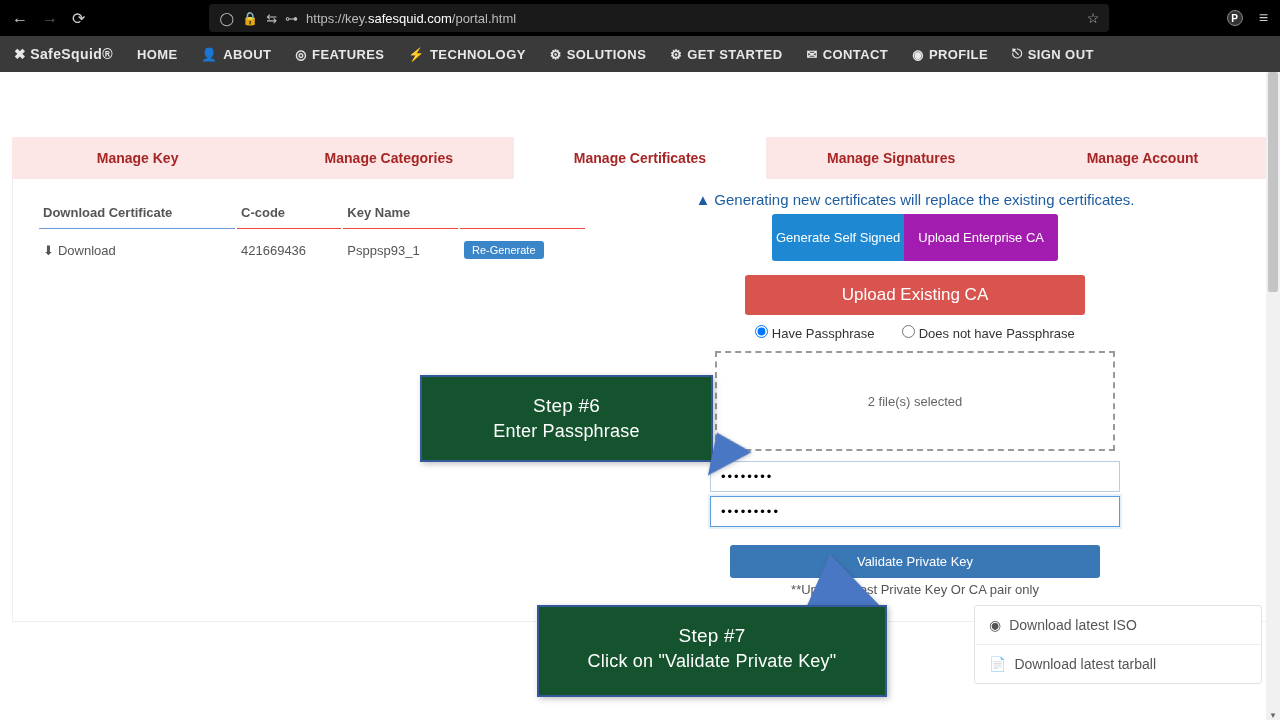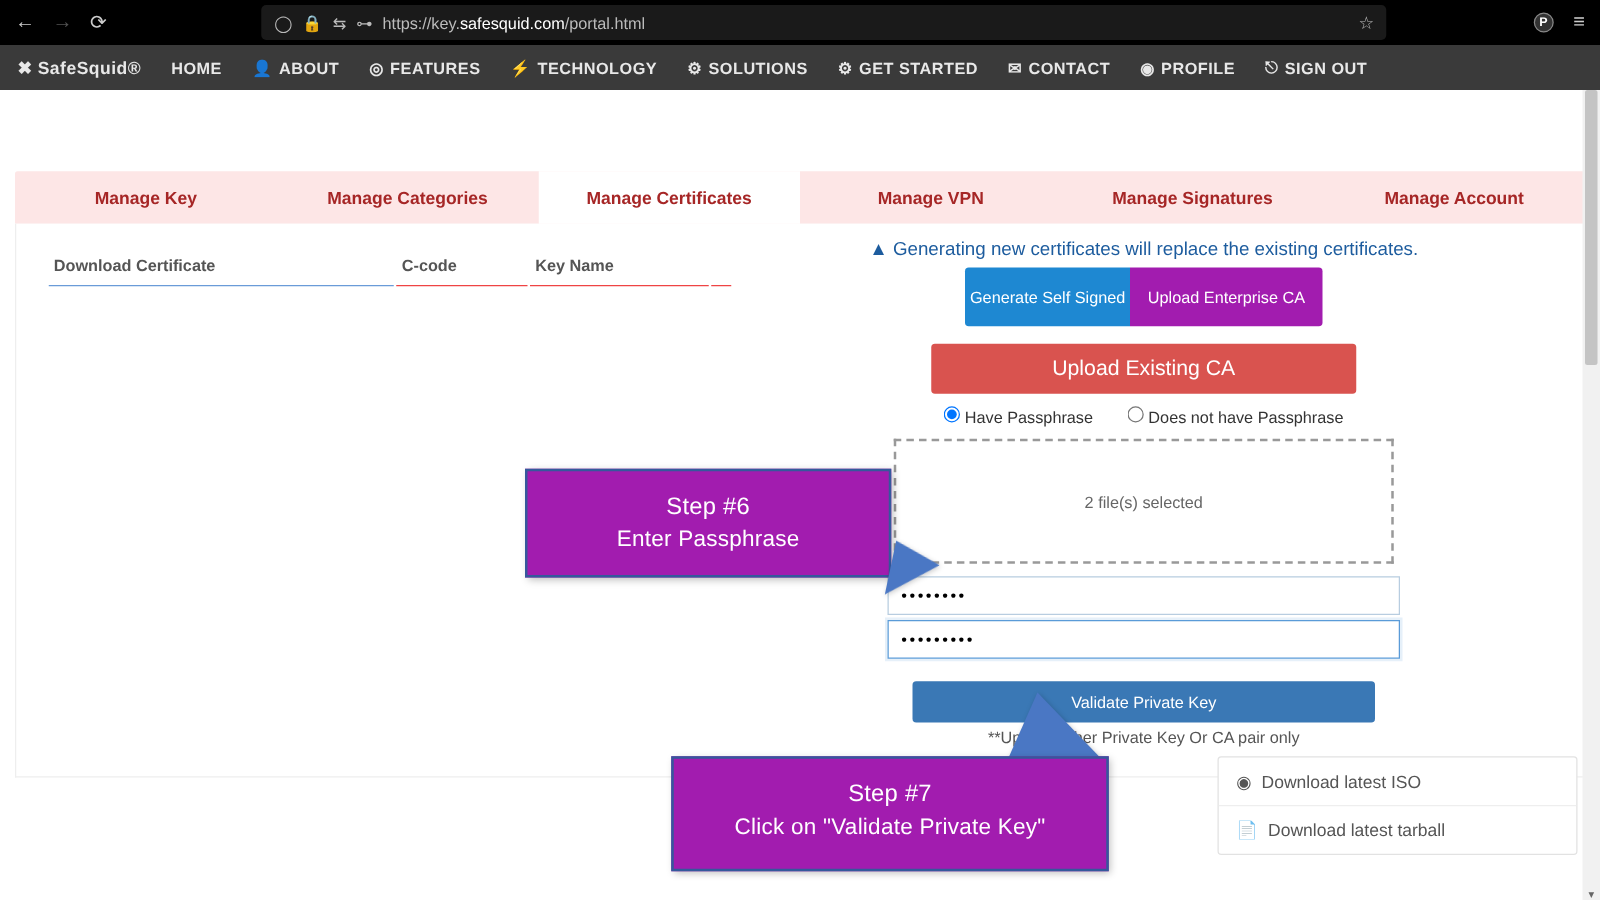--- a/index.html
+++ b/index.html
@@ -57,21 +57,21 @@
   .pass-input.focus { border: 1px solid #5a9bd8; box-shadow: 0 0 0 2px rgba(90,155,216,0.15); }
   .validate-btn { display: block; width: 370px; margin: 18px auto 4px auto; background: #3a78b5; color: #fff; border: none; padding: 9px 12px; font-size: 13px; border-radius: 3px; cursor: pointer; }
   .note { font-size: 13px; color: #555; }
 
   
   .side-box { position: absolute; right: 18px; top: 605px; width: 288px; border: 1px solid #e2e2e2; border-radius: 3px; background: #fff; }
   .side-box .row { padding: 11px 14px; color: #555; font-size: 14px; border-bottom: 1px solid #eee; cursor: pointer; display: flex; align-items: center; gap: 8px; }
   .side-box .row:last-child { border-bottom: none; }
 
   
-  .callout { position: absolute; background: #a21caf; border: 2px solid #35589c; color: #fff; text-align: center; padding: 18px 22px; font-size: 18px; letter-spacing: 0.2px; box-shadow: 2px 2px 6px rgba(0,0,0,0.25); }
+  .callout { position: absolute; background: #14532d; border: 2px solid #35589c; color: #fff; text-align: center; padding: 18px 22px; font-size: 18px; letter-spacing: 0.2px; box-shadow: 2px 2px 6px rgba(0,0,0,0.25); }
   .callout .line1 { font-size: 19px; margin-bottom: 4px; }
   .callout.c6 { left: 420px; top: 375px; width: 293px; }
   .callout.c7 { left: 537px; top: 605px; width: 350px; height: 92px; }
   .pointer1 { position: absolute; left: 712px; top: 436px; width: 0; height: 0; border-left: 38px solid #4a77c4; border-top: 12px solid transparent; border-bottom: 32px solid transparent; transform: rotate(12deg); filter: drop-shadow(1px 1px 2px rgba(0,0,0,0.2)); }
   .pointer2 { position: absolute; left: 806px; top: 554px; width: 0; height: 0; border-bottom: 54px solid #4a77c4; border-left: 24px solid transparent; border-right: 52px solid transparent; filter: drop-shadow(1px 1px 2px rgba(0,0,0,0.2)); }
 
   
   .vscroll { position: absolute; right: 0; top: 72px; bottom: 0; width: 14px; background: #f1f1f1; }
   .vscroll .thumb { position: absolute; left: 2px; right: 2px; top: 0; height: 220px; background: #c4c4c4; border-radius: 2px; }
   .vscroll .arr { position: absolute; left: 0; right: 0; text-align: center; font-size: 9px; color: #666; }
@@ -142,34 +142,39 @@
       <span>SIGN OUT</span>
     </span>
 </div>
 
 <div class="page">
   <div class="tab-container">
     <div class="tabstrip">
       <div class="tab">Manage Key</div>
       <div class="tab">Manage Categories</div>
       <div class="tab active">Manage Certificates</div>
-      <div class="tab">Manage VPN</div>
       <div class="tab">Manage Signatures</div>
       <div class="tab">Manage Account</div>
     </div>
     <div class="tab-body">
       <div class="left-col">
         <table class="cert-table">
           <tbody>
               <tr class="hdr-row">
             <th>Download Certificate</th>
             <th>C-code</th>
             <th>Key Name</th>
             <th></th>
           </tr>
+          <tr>
+            <td><span class="dl-link"><span class="dl-icon">⬇</span><span>Download</span></span></td>
+            <td>421669436</td>
+            <td>Psppsp93_1</td>
+            <td><button class="regen-btn">Re-Generate</button></td>
+          </tr>
         </tbody>
           </table>
       </div>
       <div class="right-col">
         <div class="warn-line">
           <span class="warn-icon">▲</span><span>Generating new certificates will replace the existing certificates.</span>
         </div>
         <div class="btn-row">
           <button class="btn-gen">Generate Self Signed</button>
           <button class="btn-upload">Upload Enterprise CA</button>
@@ -178,21 +183,21 @@
         <div class="radio-row">
           <label><input type="radio" checked="" style=""> <span>Have Passphrase</span></label>
           <label><input type="radio" style=""> <span>Does not have Passphrase</span></label>
         </div>
         <div class="dropzone">
           <span>2 file(s) selected</span>
         </div>
         <input class="pass-input" type="text" readonly="" value="••••••••" style="">
         <input class="pass-input focus" type="text" readonly="" value="•••••••••" style="">
         <button class="validate-btn">Validate Private Key</button>
-        <div class="note">**Upload either Private Key Or CA pair only</div>
+        <div class="note">**Upload latest Private Key Or CA pair only</div>
       </div>
     </div>
   </div>
 </div>
 
 <div class="side-box">
   <div class="row">
       <span>◉</span>
       <span>Download latest ISO</span>
     </div>

